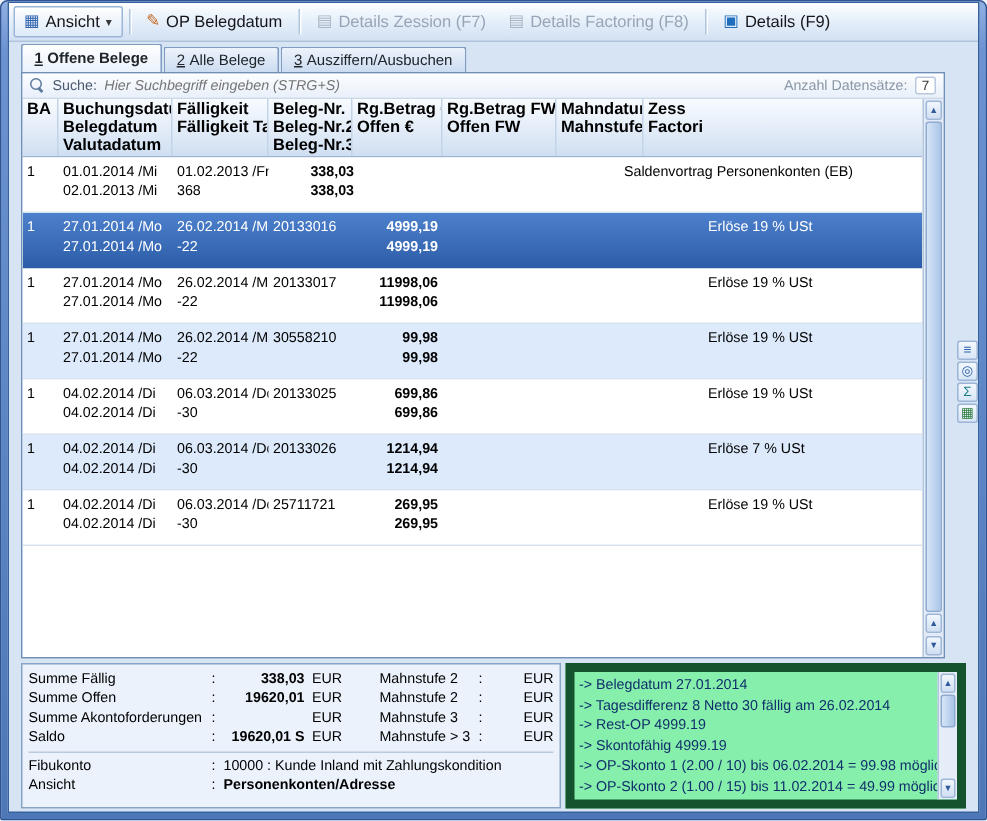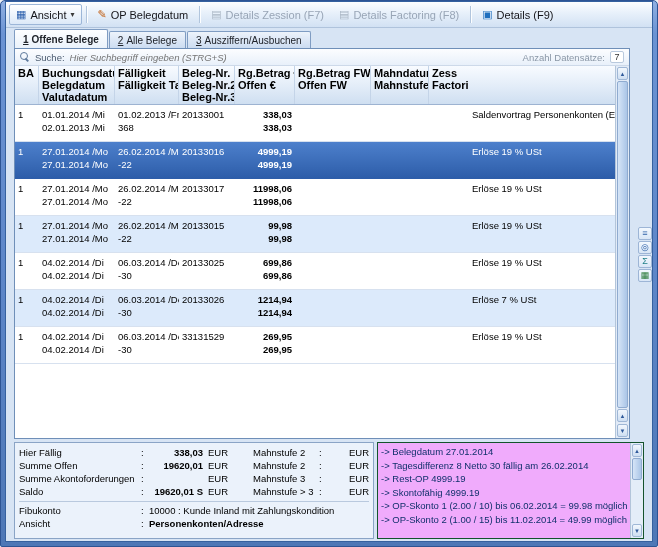--- a/index.html
+++ b/index.html
@@ -104,21 +104,21 @@
   .sgrid{display:grid;grid-template-columns:122px 8px 54px 26px 1fr 66px 8px 16px 26px;
     line-height:13px}
   .sval,.sval2{text-align:right;font-weight:bold;white-space:nowrap}
   .sunit{padding-left:5px}
   .sunit.r2{text-align:right}
   .sdiv{border-top:1px solid #b9c9de;margin:3px 0 2px 0}
   .frow{display:flex;line-height:13px;white-space:nowrap;overflow:hidden}
   .flabel{flex:0 0 122px}
   .fcolon{flex:0 0 8px}
   .fval.bold{font-weight:bold}
-  .infopanel{flex:1;background:#f0abfc;border:1px solid #14532d;display:flex;overflow:hidden}
+  .infopanel{flex:1;background:#86efac;border:6px solid #14532d;display:flex;overflow:hidden}
   .infolines{flex:1;padding:2px 3px;font-size:9.5px;line-height:13.5px;color:#10306b;
     white-space:nowrap;overflow:hidden}
   .vscroll2{flex:0 0 13px;display:flex;flex-direction:column;background:#e4edf8;
     border-left:1px solid #b3c5da}
 </style>
 </head>
 <body>
 
 <div class="window">
 
@@ -219,24 +219,20 @@
                   <div>&nbsp;</div>
                 </div>
                 <div class="tcell col1">
                   <div>01.01.2014 /Mi</div>
                   <div>02.01.2013 /Mi</div>
                 </div>
                 <div class="tcell col2">
                   <div>01.02.2013 /Fr</div>
                   <div>368</div>
                 </div>
-                <div class="tcell col3">
-                  <div>20133001</div>
-                  <div>&nbsp;</div>
-                </div>
                 <div class="tcell col4 r amt">
                   <div>338,03</div>
                   <div class="b">338,03</div>
                 </div>
                 <div class="tcell col5">
                   <div>&nbsp;</div>
                   <div>&nbsp;</div>
                 </div>
                 <div class="tcell col6">
                   <div>&nbsp;</div>
@@ -334,21 +330,21 @@
                 </div>
                 <div class="tcell col1">
                   <div>27.01.2014 /Mo</div>
                   <div>27.01.2014 /Mo</div>
                 </div>
                 <div class="tcell col2">
                   <div>26.02.2014 /Mi</div>
                   <div>-22</div>
                 </div>
                 <div class="tcell col3">
-                  <div>20133015</div>
+                  <div>30558210</div>
                   <div>&nbsp;</div>
                 </div>
                 <div class="tcell col4 r amt">
                   <div>99,98</div>
                   <div class="b">99,98</div>
                 </div>
                 <div class="tcell col5">
                   <div>&nbsp;</div>
                   <div>&nbsp;</div>
                 </div>
@@ -448,21 +444,21 @@
                 </div>
                 <div class="tcell col1">
                   <div>04.02.2014 /Di</div>
                   <div>04.02.2014 /Di</div>
                 </div>
                 <div class="tcell col2">
                   <div>06.03.2014 /Do</div>
                   <div>-30</div>
                 </div>
                 <div class="tcell col3">
-                  <div>33131529</div>
+                  <div>25711721</div>
                   <div>&nbsp;</div>
                 </div>
                 <div class="tcell col4 r amt">
                   <div>269,95</div>
                   <div class="b">269,95</div>
                 </div>
                 <div class="tcell col5">
                   <div>&nbsp;</div>
                   <div>&nbsp;</div>
                 </div>
@@ -486,21 +482,21 @@
           <div class="sthumb"></div>
           <div class="sarrow">▲</div>
           <div class="sarrow">▼</div>
         </div>
       </div>
     </div>
 
     <div class="bottom">
       <div class="sumpanel">
         <div class="sgrid">
-            <div class="slabel">Hier Fällig</div>
+            <div class="slabel">Summe Fällig</div>
             <div class="scolon">:</div>
             <div class="sval">338,03</div>
             <div class="sunit">EUR</div>
             <div class="sgap"></div>
             <div class="slabel">Mahnstufe 2</div>
             <div class="scolon">:</div>
             <div class="sval2"></div>
             <div class="sunit r2">EUR</div>
             <div class="slabel">Summe Offen</div>
             <div class="scolon">:</div>

